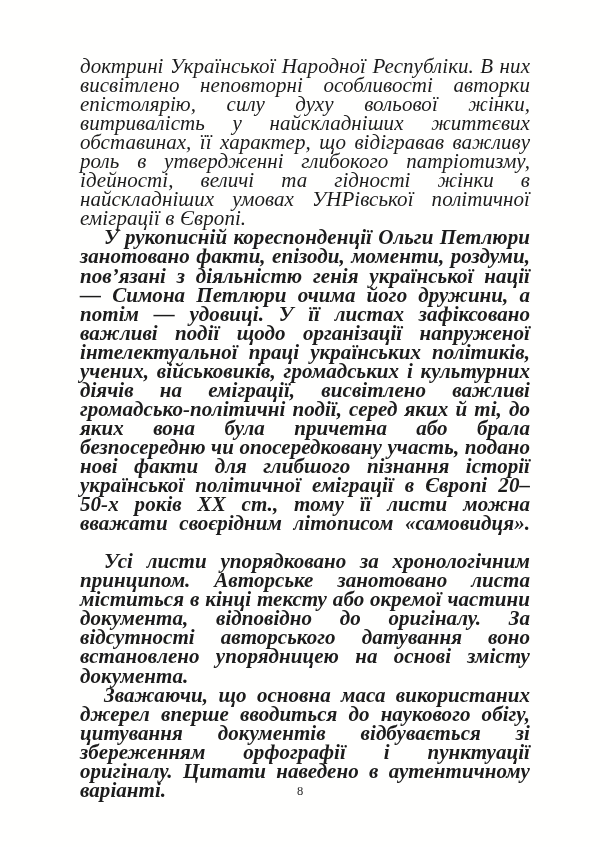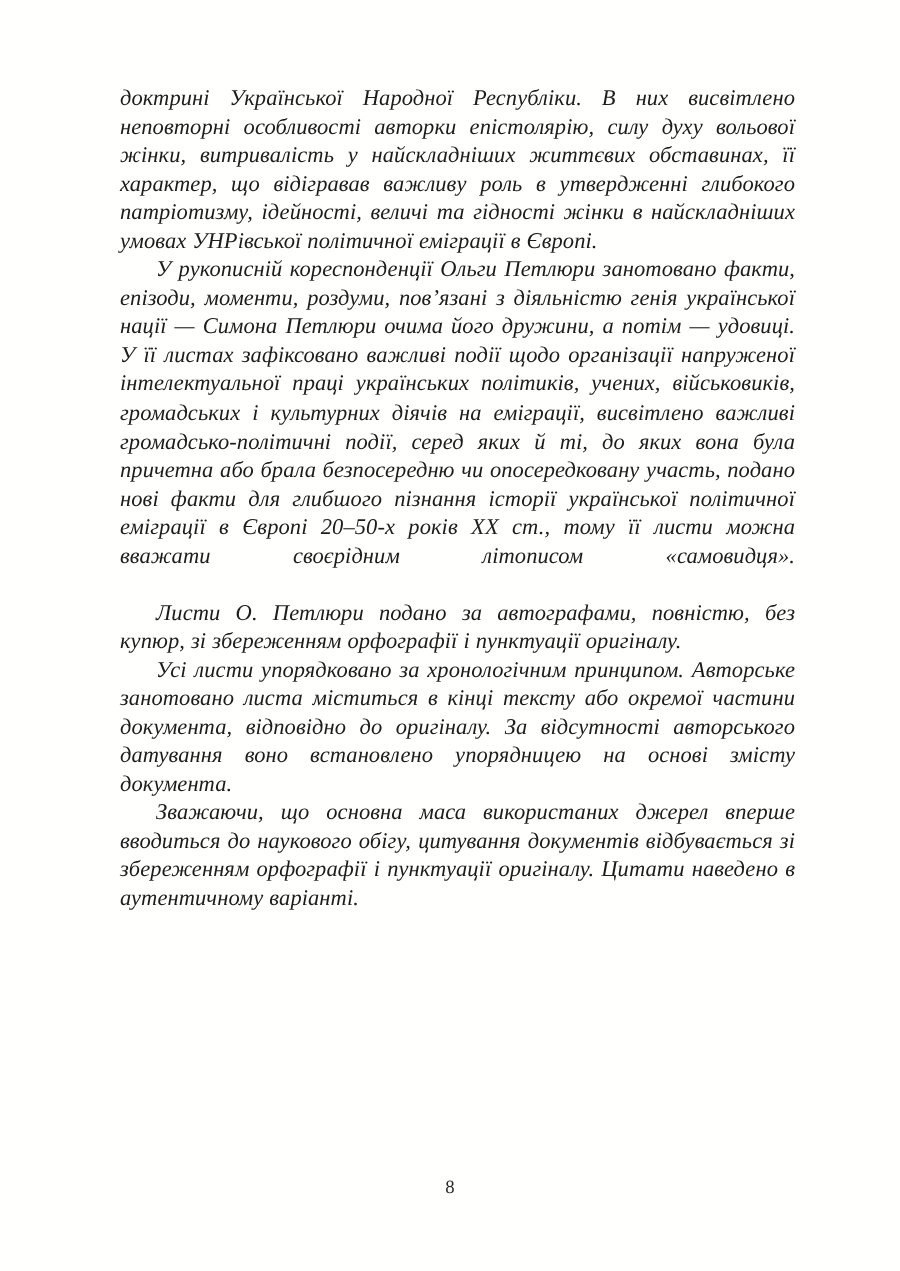--- a/index.html
+++ b/index.html
@@ -24,32 +24,33 @@
   }
   .textblock {
     position: absolute;
     left: 80px;
     top: 57px;
     width: 450px;
   }
   p.para {
     margin: 0;
     font-style: italic;
-    font-size: 15px;
+    font-size: 21px;
     line-height: 19.05px;
     text-align: justify;
     text-justify: inter-word;
     letter-spacing: 0.05px;
     word-spacing: 0.2px;
     text-indent: 0;
     hyphens: manual;
     -webkit-hyphens: manual;
   }
   p.para.indent {
     text-indent: 24px;
+    font-weight: bold;
   }
   
   p.para::after {
     content: "";
     display: inline-block;
     width: 100%;
   }
   p.para.nojust::after { display: none; }
 
   .pagenum {
@@ -68,21 +69,20 @@
 <body>
 
 <div class="page">
 
   <div class="textblock">
 
     <p class="para nojust">доктрині Української Народної Республіки. В них висвітлено неповторні особливості авторки епістолярію, силу духу вольової жінки, витривалість у найскладніших життєвих обставинах, її характер, що відігравав важливу роль в утвердженні глибокого патріотизму, ідейності, величі та гідності жінки в найскладніших умовах УНРівської політичної еміграції в Європі.</p>
 
     <p class="para indent">У рукописній кореспонденції Ольги Петлюри занотовано факти, епізоди, моменти, роздуми, пов’язані з діяльністю генія української нації — Симона Петлюри очима його дружини, а потім — удовиці. У її листах зафіксовано важливі події щодо організації напруженої інтелектуальної праці українських політиків, учених, військовиків, громадських і культурних діячів на еміграції, висвітлено важливі громадсько-політичні події, серед яких й ті, до яких вона була причетна або брала безпосередню чи опосередковану участь, подано нові факти для глибшого пізнання історії української політичної еміграції в Європі 20–50-х років XX ст., тому її листи можна вважати своєрідним літописом «самовидця».</p>
 
-    <p class="para indent nojust">Листи О. Петлюри подано за автографами, повністю, без купюр, зі збереженням орфографії і пунктуації оригіналу.</p>
 
     <p class="para indent nojust">Усі листи упорядковано за хронологічним принципом. Авторське занотовано листа міститься в кінці тексту або окремої частини документа, відповідно до оригіналу. За відсутності авторського датування воно встановлено упорядницею на основі змісту документа.</p>
 
 
     <p class="para indent nojust">Зважаючи, що основна маса використаних джерел вперше вводиться до наукового обігу, цитування документів відбувається зі збереженням орфографії і пунктуації оригіналу. Цитати наведено в аутентичному варіанті.</p>
 
 
   </div>
 
   <div class="pagenum">8</div>

